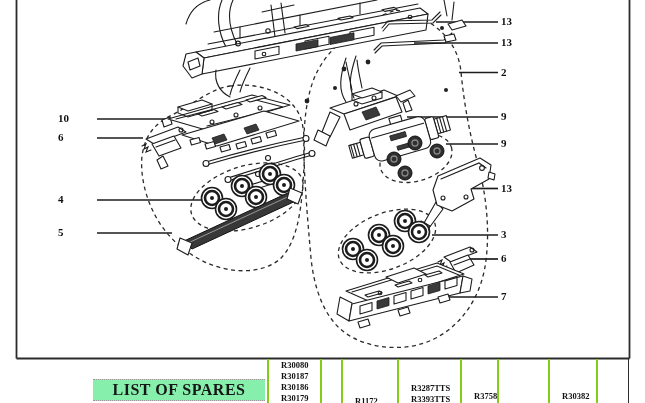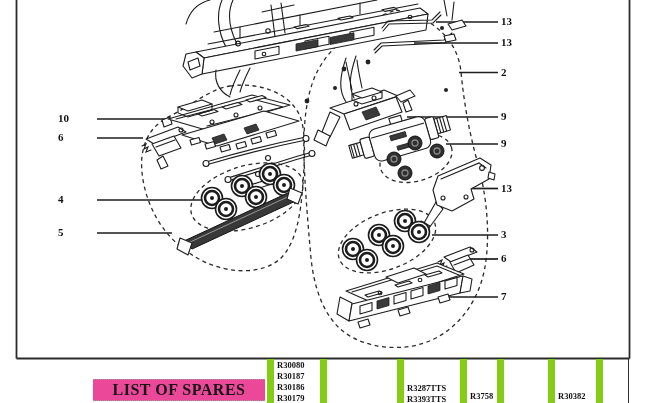--- a/index.html
+++ b/index.html
@@ -9,25 +9,25 @@
   .ln{fill:none;stroke:#1c1c1c;stroke-width:1.1;stroke-linecap:round;}
   .pt{fill:#ffffff;stroke:#1c1c1c;stroke-width:1.1;stroke-linejoin:round;}
   .dk{fill:#3a3a3a;stroke:#1c1c1c;stroke-width:.8;stroke-linejoin:round;}
   .dash{fill:none;stroke:#2a2a2a;stroke-width:1.3;stroke-dasharray:4 3.5;}
   .leader{stroke:#1c1c1c;stroke-width:1.7;}
   .border{stroke:#2b2b2b;stroke-width:1.8;}
   .callout{position:absolute;font-size:11px;font-weight:bold;color:#111;line-height:13px;height:13px;}
   .callout.r{left:501px;}
   .callout.l{left:58px;width:37px;text-align:left;}
   .spares{position:absolute;left:0;top:359px;width:645px;height:44px;overflow:hidden;}
-  .col{position:absolute;top:0;height:44px;border-left:7px solid #84cc16;box-sizing:border-box;
-       font-size:8.5px;font-weight:bold;color:#101010;line-height:10.9px;padding-left:3px;}
+  .col{position:absolute;top:0;height:44px;border-left:2px solid #84cc16;box-sizing:border-box;
+       font-size:8.5px;font-weight:bold;color:#101010;line-height:10.9px;padding-left:12px;}
   .col.last{border-right:1px solid #2e2e2e;}
   .col.bottom{display:flex;flex-direction:column;justify-content:flex-end;}
-  .titlebox{position:absolute;left:93px;top:20px;width:172px;height:22px;background:#ec4899;
+  .titlebox{position:absolute;left:93px;top:20px;width:172px;height:22px;background:#86efac;
             border-top:1px dotted #9a9a9a;border-bottom:1px dotted #9a9a9a;box-sizing:border-box;
             text-align:center;font-size:16px;font-weight:bold;letter-spacing:.5px;color:#161616;line-height:20px;}
 </style>
 </head>
 <body>
 
 <div class="page">
 
   <svg width="645" height="403" viewBox="0 0 645 403">
     <defs>
@@ -304,20 +304,23 @@
   <div class="spares">
     <div class="titlebox">LIST OF SPARES</div>
 
     <div class="col" style="left:267px;width:53px;padding-top:1px">
       <div>R30080</div>
       <div>R30187</div>
       <div>R30186</div>
       <div>R30179</div>
     </div>
     <div class="col" style="left:320px;width:21px"></div>
+    <div class="col bottom" style="left:341px;width:36px">
+      <div style="margin-bottom:-4px">R1172</div>
+    </div>
     <div class="col bottom" style="left:397px;width:47px">
       <div>R3287TTS</div>
       <div style="margin-bottom:-2px">R3393TTS</div>
     </div>
     <div class="col bottom" style="left:460px;width:37px">
       <div style="margin-bottom:1px">R3758</div>
     </div>
     <div class="col" style="left:497px;width:51px"></div>
     <div class="col bottom" style="left:548px;width:48px">
       <div style="margin-bottom:1px">R30382</div>

